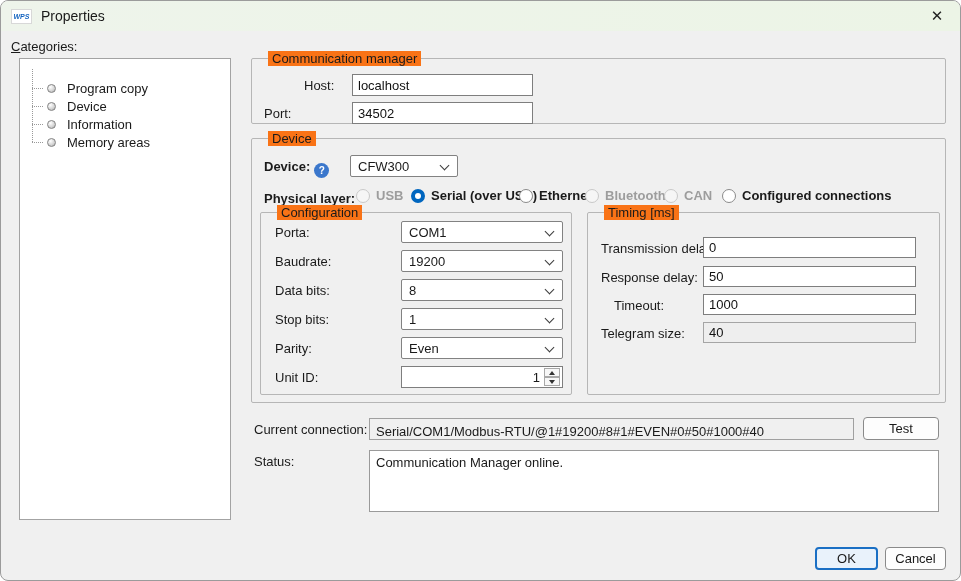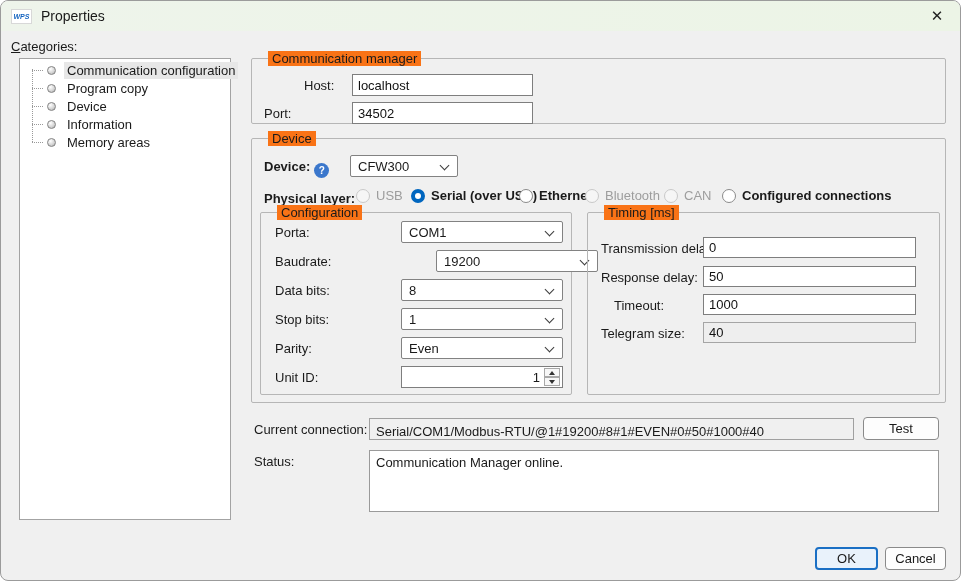--- a/index.html
+++ b/index.html
@@ -36,21 +36,21 @@
   
   .groupbox { position:absolute; border:1px solid #b6b6b6; border-radius:2px; }
   .groupbox > .gb-title { position:absolute; top:-8px; left:16px; background:#f97316; padding:0 4px;
                           line-height:15px; white-space:nowrap; }
 
   
   .txt { position:absolute; background:#ffffff; border:1px solid #7e7e7e; height:22px;
          font-family:"Liberation Sans", sans-serif; font-size:13px; color:#111; padding:0 5px; }
   .txt.ro { background:#eeeeee; border-color:#a5a5a5; }
   .flabel { position:absolute; white-space:nowrap; }
-  .dim { color:#9d9d9d; }
+  .dim { color:#9d9d9d;font-weight:bold; }
 
   .dropdown { position:absolute; background:#ffffff; border:1px solid #828282; border-radius:2px;
               height:22px; display:flex; align-items:center; padding-left:7px; cursor:default; }
   .chev { position:absolute; right:9px; top:6px; width:7px; height:7px;
           border-right:1.4px solid #3c3c3c; border-bottom:1.4px solid #3c3c3c;
           transform:rotate(45deg); }
 
   
   .radio-opt { position:absolute; display:flex; align-items:center; white-space:nowrap; }
   .rb { width:14px; height:14px; border-radius:50%; background:#ffffff; border:1px solid #8a8a8a;
@@ -91,25 +91,20 @@
   <div class="titlebar">
     <div class="app-icon">WPS</div>
     <div class="title-text">Properties</div>
     <div class="close-btn">✕</div>
   </div>
 
   <div class="cat-label">Categories:</div>
   <div class="tree-panel">
     <div class="tree-vline"></div>
 
-    <div class="tree-row selected" style="top:2px;">
-      <span class="tree-stub"></span>
-      <span class="tree-dot"></span>
-      <span class="tree-label">Communication configuration</span>
-    </div>
     <div class="tree-row" style="top:20px;">
       <span class="tree-stub"></span>
       <span class="tree-dot"></span>
       <span class="tree-label">Program copy</span>
     </div>
     <div class="tree-row" style="top:38px;">
       <span class="tree-stub"></span>
       <span class="tree-dot"></span>
       <span class="tree-label">Device</span>
     </div>
@@ -172,21 +167,21 @@
     <div class="groupbox" style="left:8px; top:73px; width:312px; height:183px;">
       <span class="gb-title">Configuration</span>
 
       <span class="flabel" style="left:14px; top:12px;">Porta:</span>
       <div class="dropdown" style="left:140px; top:8px; width:162px;">
         <span>COM1</span>
         <span class="chev"></span>
       </div>
 
       <span class="flabel" style="left:14px; top:41px;">Baudrate:</span>
-      <div class="dropdown" style="left:140px; top:37px; width:162px;margin-left:35px;">
+      <div class="dropdown" style="left:140px; top:37px; width:162px;">
         <span>19200</span>
         <span class="chev"></span>
       </div>
 
       <span class="flabel" style="left:14px; top:70px;">Data bits:</span>
       <div class="dropdown" style="left:140px; top:66px; width:162px;">
         <span>8</span>
         <span class="chev"></span>
       </div>
 

